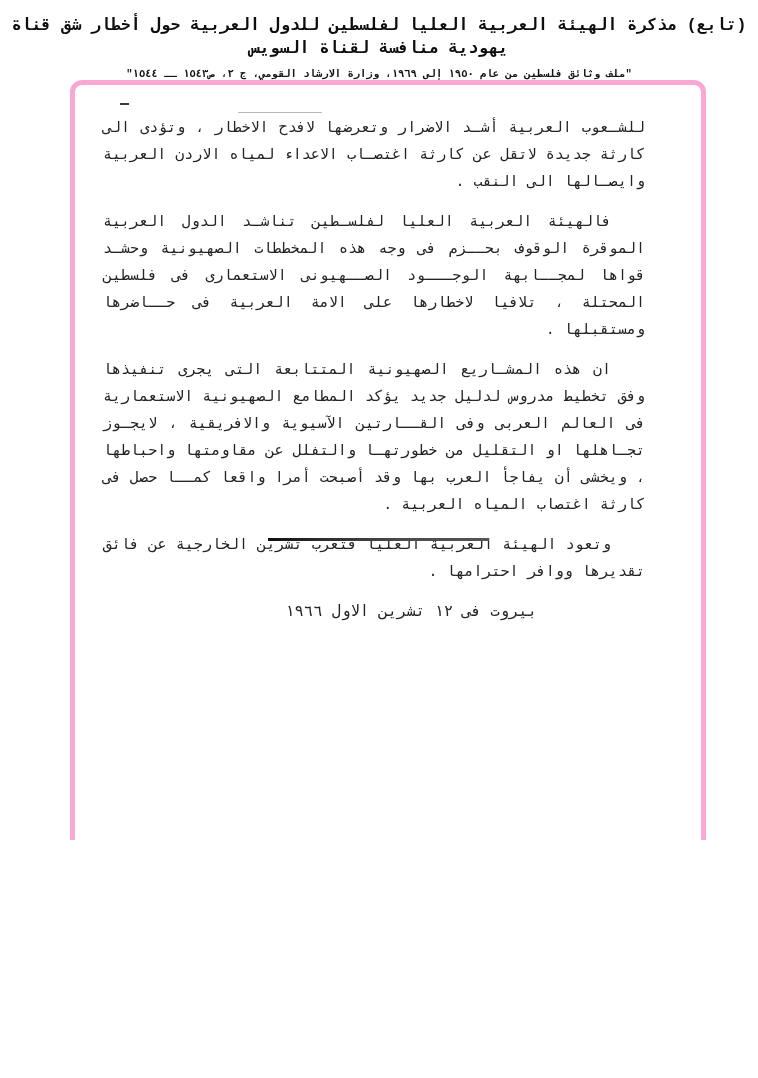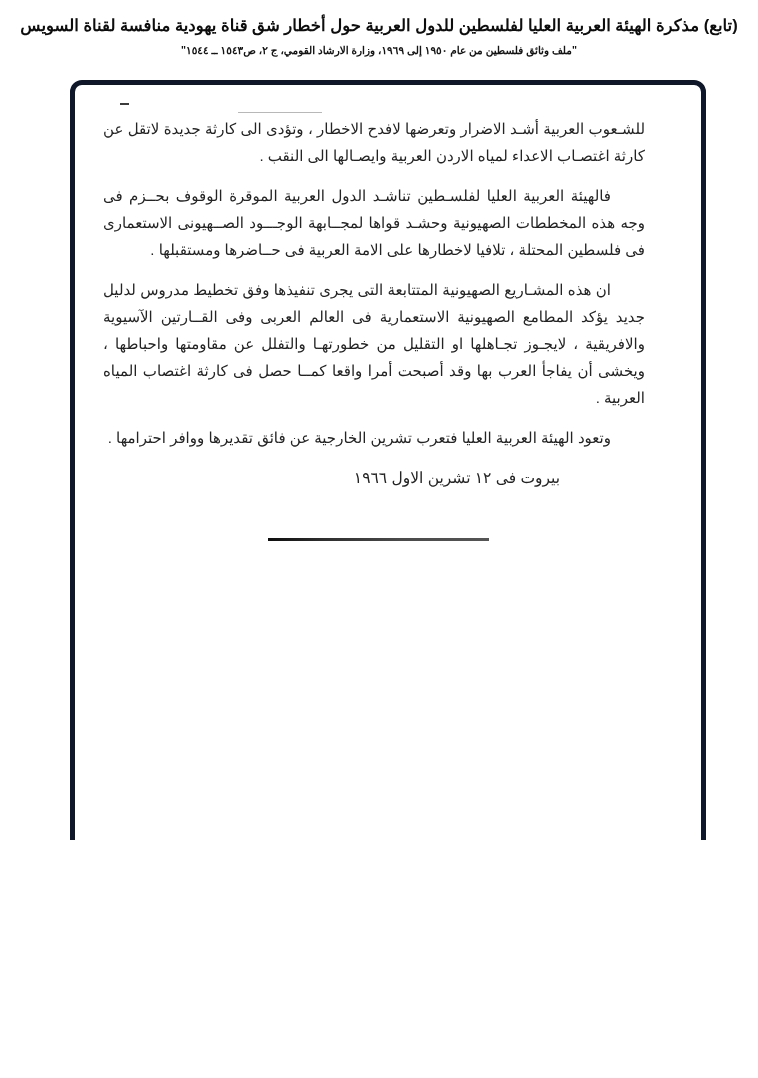--- a/index.html
+++ b/index.html
@@ -5,21 +5,21 @@
   html, body {
     margin: 0;
     padding: 0;
     background: #ffffff;
   }
   .page {
     position: relative;
     width: 758px;
     height: 840px;
     background: #ffffff;
-    font-family: Liberation Sans, sans-serif;
+    font-family: Liberation Mono, monospace;
     color: #1c1c1c;
     overflow: hidden;
   }
   .doc-header {
     position: absolute;
     top: 14px;
     left: 0;
     right: 0;
     text-align: center;
     direction: rtl;
@@ -36,21 +36,21 @@
     font-size: 10.5px;
     font-weight: 700;
     color: #141414;
   }
   .green-frame {
     position: absolute;
     left: 70px;
     top: 80px;
     width: 636px;
     height: 939px;
-    border: 5px solid #0f172a;
+    border: 5px solid #f9a8d4;
     border-radius: 12px;
     box-sizing: border-box;
     padding: 30px 56px 0 28px;
     direction: rtl;
   }
   .scan-text {
     font-size: 15px;
     line-height: 27px;
     text-align: justify;
     color: #242424;
@@ -63,21 +63,21 @@
     text-indent: 0;
   }
   .signature-block {
     margin-top: 6px;
     margin-left: 0;
     margin-right: 0;
     direction: rtl;
   }
   .signature-block .line {
     text-align: right;
-    margin-right: 85px;
+    margin-right: 108px;
     font-size: 15.5px;
     line-height: 27px;
     color: #242424;
   }
   .divider {
     position: absolute;
     top: 538px;
     left: 268px;
     width: 221px;
     height: 3px;

